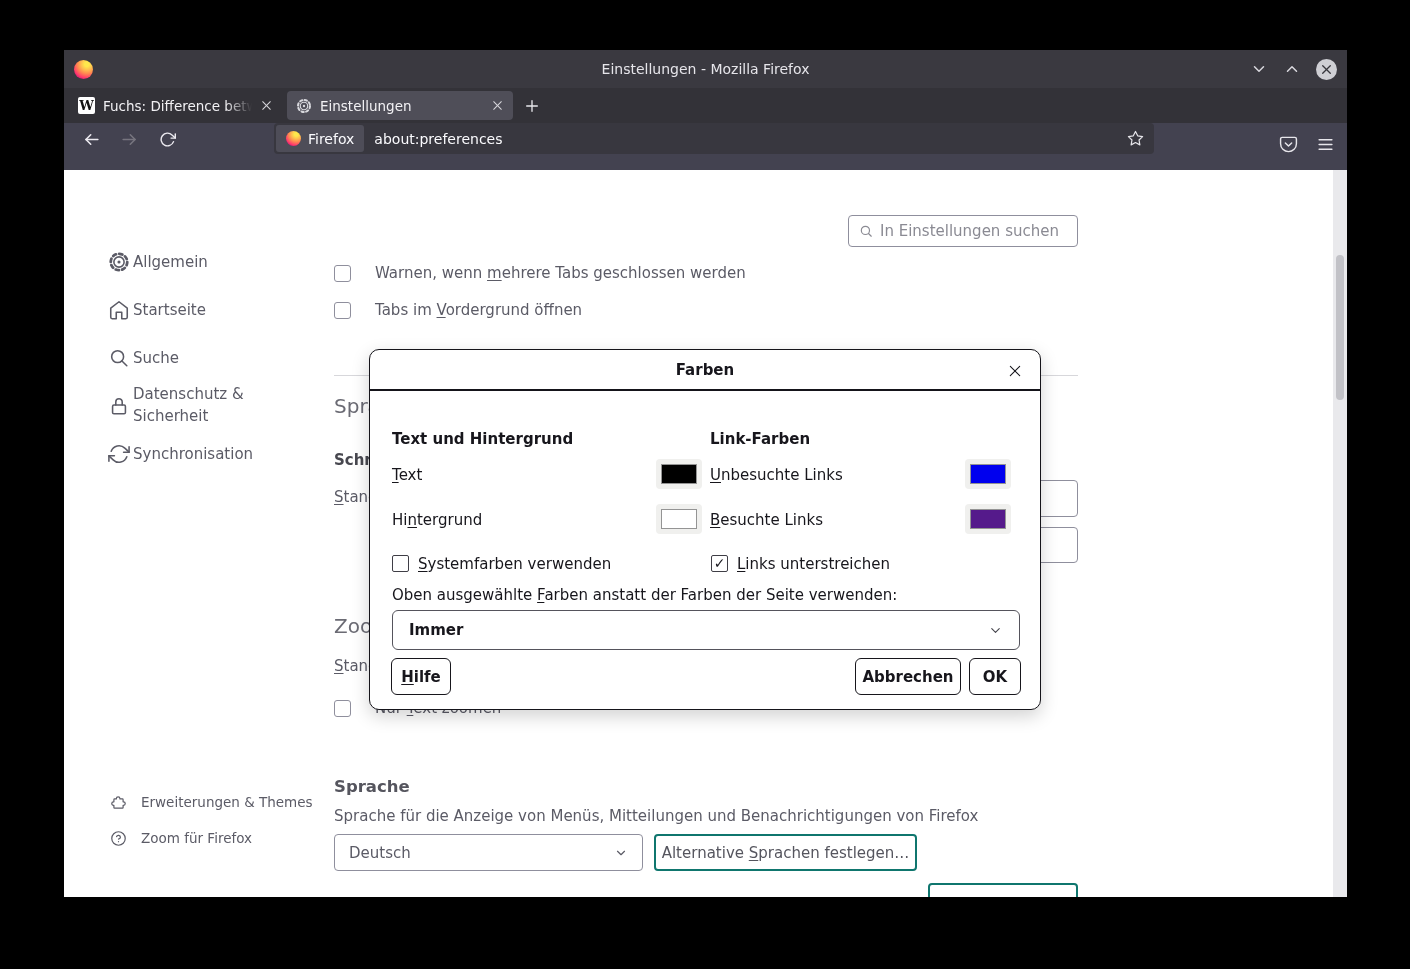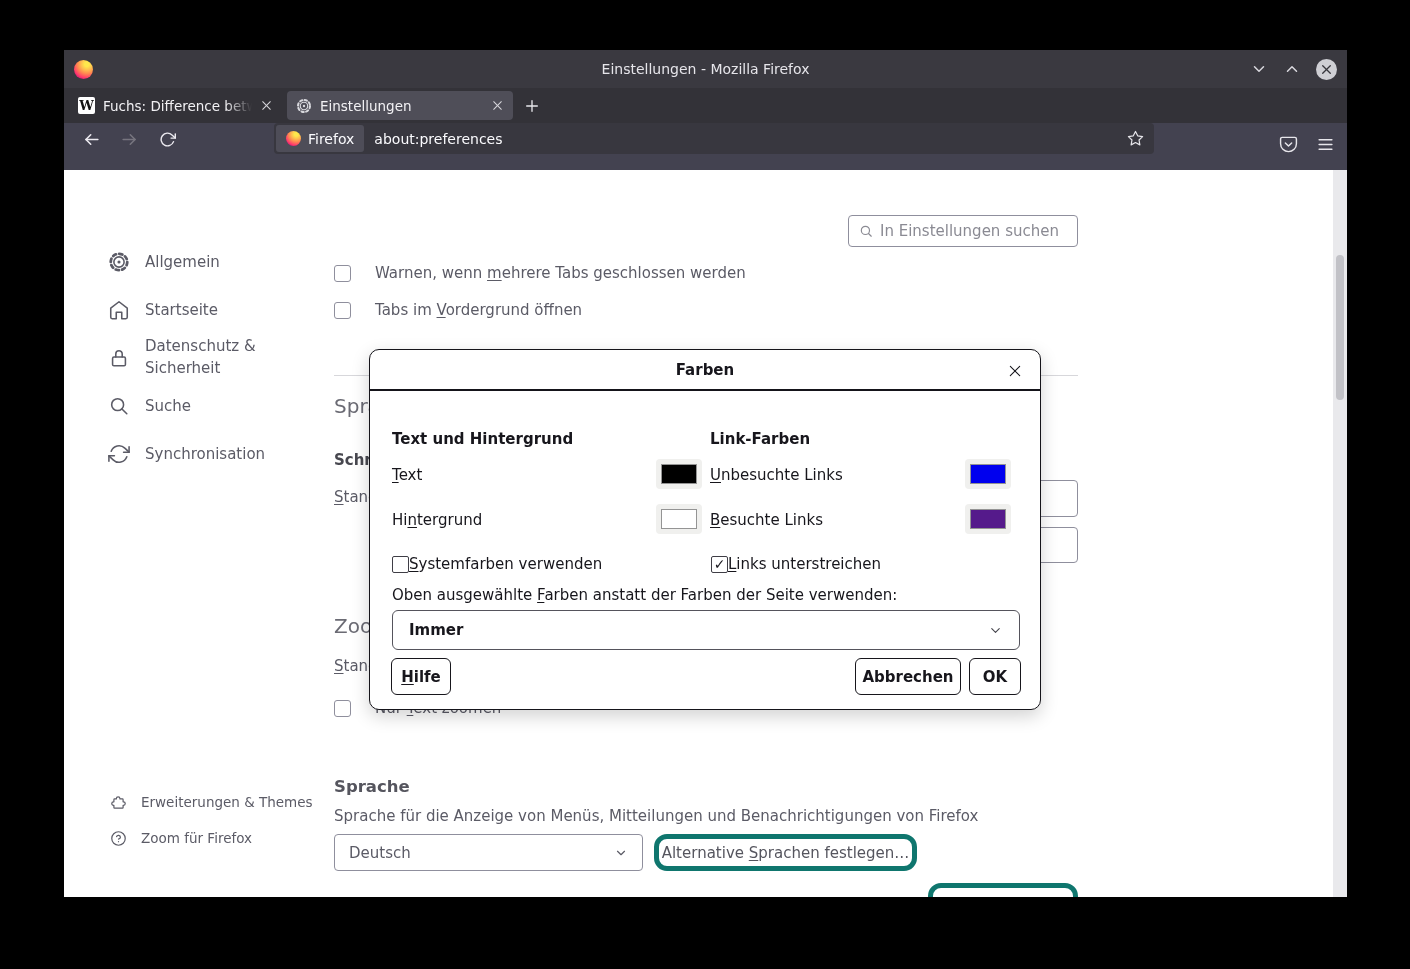--- a/index.html
+++ b/index.html
@@ -57,62 +57,62 @@
 
   
   .content { flex:1; position:relative; background:#fff; overflow:hidden;
     color:#5b5b66; font-size:15px; }
 
   .searchbox { position:absolute; left:784px; top:17px; width:230px; height:32px;
     border:1px solid #8f8f9d; border-radius:4px; display:flex; align-items:center;
     gap:7px; padding:0 10px; color:#8a8a93; background:#fff;margin-top:28px; }
 
   .sidebar { position:absolute; left:44px; top:68px; }
-  .side-item { height:48px; display:flex; align-items:center; gap:15px; cursor:default; }
+  .side-item { height:48px; display:flex; align-items:center; gap:3px; cursor:default; }
   .side-item .lbl2 { line-height:1.45; }
   .sidebar-footer { position:absolute; left:46px; top:614px; font-size:13.5px; }
   .foot-item { height:36px; display:flex; align-items:center; gap:14px; }
 
   .main { position:absolute; left:270px; top:0; width:744px; height:100%; }
   .row { position:absolute; display:flex; align-items:center; gap:24px; }
   .cb { width:17px; height:17px; border:1px solid #8f8f9d; border-radius:3px;
     background:#fff; flex:none; position:relative; }
   .cb.checked::after { content:"✓"; position:absolute; inset:-2px 0 0 0; display:flex;
     align-items:center; justify-content:center; font-size:14px; font-weight:bold; color:#1c1b22; }
   .divider { position:absolute; top:205px; left:0; right:0; border-top:1px solid #d7d7db; }
   .h-big { position:absolute; font-size:20px; color:#6b6b74; white-space:nowrap; }
   .h-bold { position:absolute; font-size:15px; font-weight:bold; color:#47474f; white-space:nowrap; }
   .p-label { position:absolute; white-space:nowrap; }
   .pfield { position:absolute; border:1px solid #8f8f9d; border-radius:4px; background:#fff; }
   .h-lang { position:absolute; font-size:16.5px; font-weight:600; color:#55555e; }
   .select { border:1px solid #8f8f9d; border-radius:4px; background:#fff;
     display:flex; align-items:center; padding:0 14px; color:#5b5b66; }
   .select .chev { margin-left:auto; display:flex; color:#5b5b66; }
-  .pbtn { position:absolute; border:5px solid #0f766e; border-radius:13px; background:#fff;
+  .pbtn { position:absolute; border:2px solid #0f766e; border-radius:4px; background:#fff;
     display:flex; align-items:center; justify-content:center; color:#55555e; }
 
   .scroll-track { position:absolute; right:0; top:0; width:14px; height:100%; background:#e9e9ec; }
   .scroll-thumb { position:absolute; right:3px; top:85px; width:8px; height:145px;
     background:#c2c2c7; border-radius:4px; }
 
   
   .dialog { position:absolute; left:305px; top:179px; width:672px; height:361px;
     background:#fff; border:1.5px solid #15141a; border-radius:10px;
     color:#17161c; font-size:15px; box-shadow:0 6px 18px rgba(0,0,0,.18); }
   .dlg-header { height:41px; border-bottom:2px solid #15141a; display:flex;
     align-items:center; justify-content:center; font-weight:bold; position:relative;
     border-radius:9px 9px 0 0; }
   .dlg-close { position:absolute; right:13px; top:8px; width:25px; height:25px;
     display:flex; align-items:center; justify-content:center; }
   .dlg-abs { position:absolute; white-space:nowrap; }
   .dlg-h { font-weight:bold;text-align:center; }
   .swatch { position:absolute; width:46px; height:30px; background:#f0f0ee; border-radius:4px;
     display:flex; align-items:center; justify-content:center; }
   .swatch-inner { width:36px; height:20px; border:1px solid #949494; }
-  .dlg-cbrow { position:absolute; display:flex; align-items:flex-end; }
+  .dlg-cbrow { position:absolute; display:flex; align-items:flex-start; gap:9px; }
   .dialog .cb { border:1.4px solid #3f3e46; border-radius:2px; }
   .dlg-select { position:absolute; left:22px; top:260px; width:628px; height:40px;
     border:1px solid #55545c; border-radius:6px; display:flex; align-items:center;
     padding:0 16px; font-weight:600; }
   .dlg-select .chev { margin-left:auto; display:flex; color:#45444c; }
   .btn { position:absolute; height:37px; border:1.5px solid #17161c; border-radius:6px;
     background:#fff; font-weight:600; font-size:15px; display:flex; align-items:center;
     justify-content:center; color:#17161c; }
   .ak { text-decoration:underline; text-underline-offset:2px; }
   svg { display:block; }
@@ -255,35 +255,35 @@
         <div class="side-item">
           <span>
             <svg width="22" height="22" viewBox="0 0 24 24" fill="none" stroke="currentColor" stroke-width="1.7" stroke-linecap="round" stroke-linejoin="round">
                 <path d="M3 10l9-7 9 7v10a1.5 1.5 0 0 1-1.5 1.5H15v-7h-6v7H4.5A1.5 1.5 0 0 1 3 20z"></path>
               </svg>
           </span>
           <span>Startseite</span>
         </div>
         <div class="side-item">
           <span>
+            <svg width="22" height="22" viewBox="0 0 24 24" fill="none" stroke="currentColor" stroke-width="1.7" stroke-linecap="round">
+                <circle cx="10.5" cy="10.5" r="6.5"></circle>
+                <line x1="20.5" y1="20.5" x2="15.2" y2="15.2"></line>
+              </svg>
+          </span>
+          <span>Suche</span>
+        </div>
+        <div class="side-item">
+          <span>
             <svg width="22" height="22" viewBox="0 0 24 24" fill="none" stroke="currentColor" stroke-width="1.7" stroke-linecap="round" stroke-linejoin="round">
                 <rect x="5" y="11" width="14" height="9.5" rx="1.5"></rect>
                 <path d="M8.5 11V7.5a3.5 3.5 0 0 1 7 0V11"></path>
               </svg>
           </span>
           <span class="lbl2" style="white-space:normal;width:130px">Datenschutz &amp; Sicherheit</span>
-        </div>
-        <div class="side-item">
-          <span>
-            <svg width="22" height="22" viewBox="0 0 24 24" fill="none" stroke="currentColor" stroke-width="1.7" stroke-linecap="round">
-                <circle cx="10.5" cy="10.5" r="6.5"></circle>
-                <line x1="20.5" y1="20.5" x2="15.2" y2="15.2"></line>
-              </svg>
-          </span>
-          <span>Suche</span>
         </div>
         <div class="side-item">
           <span>
             <svg width="22" height="22" viewBox="0 0 24 24" fill="none" stroke="currentColor" stroke-width="1.7" stroke-linecap="round" stroke-linejoin="round">
                 <polyline points="23 4 23 10 17 10"></polyline>
                 <polyline points="1 20 1 14 7 14"></polyline>
                 <path d="M3.51 9a9 9 0 0 1 14.85-3.36L23 10"></path>
                 <path d="M20.49 15a9 9 0 0 1-14.85 3.36L1 14"></path>
               </svg>
           </span>

